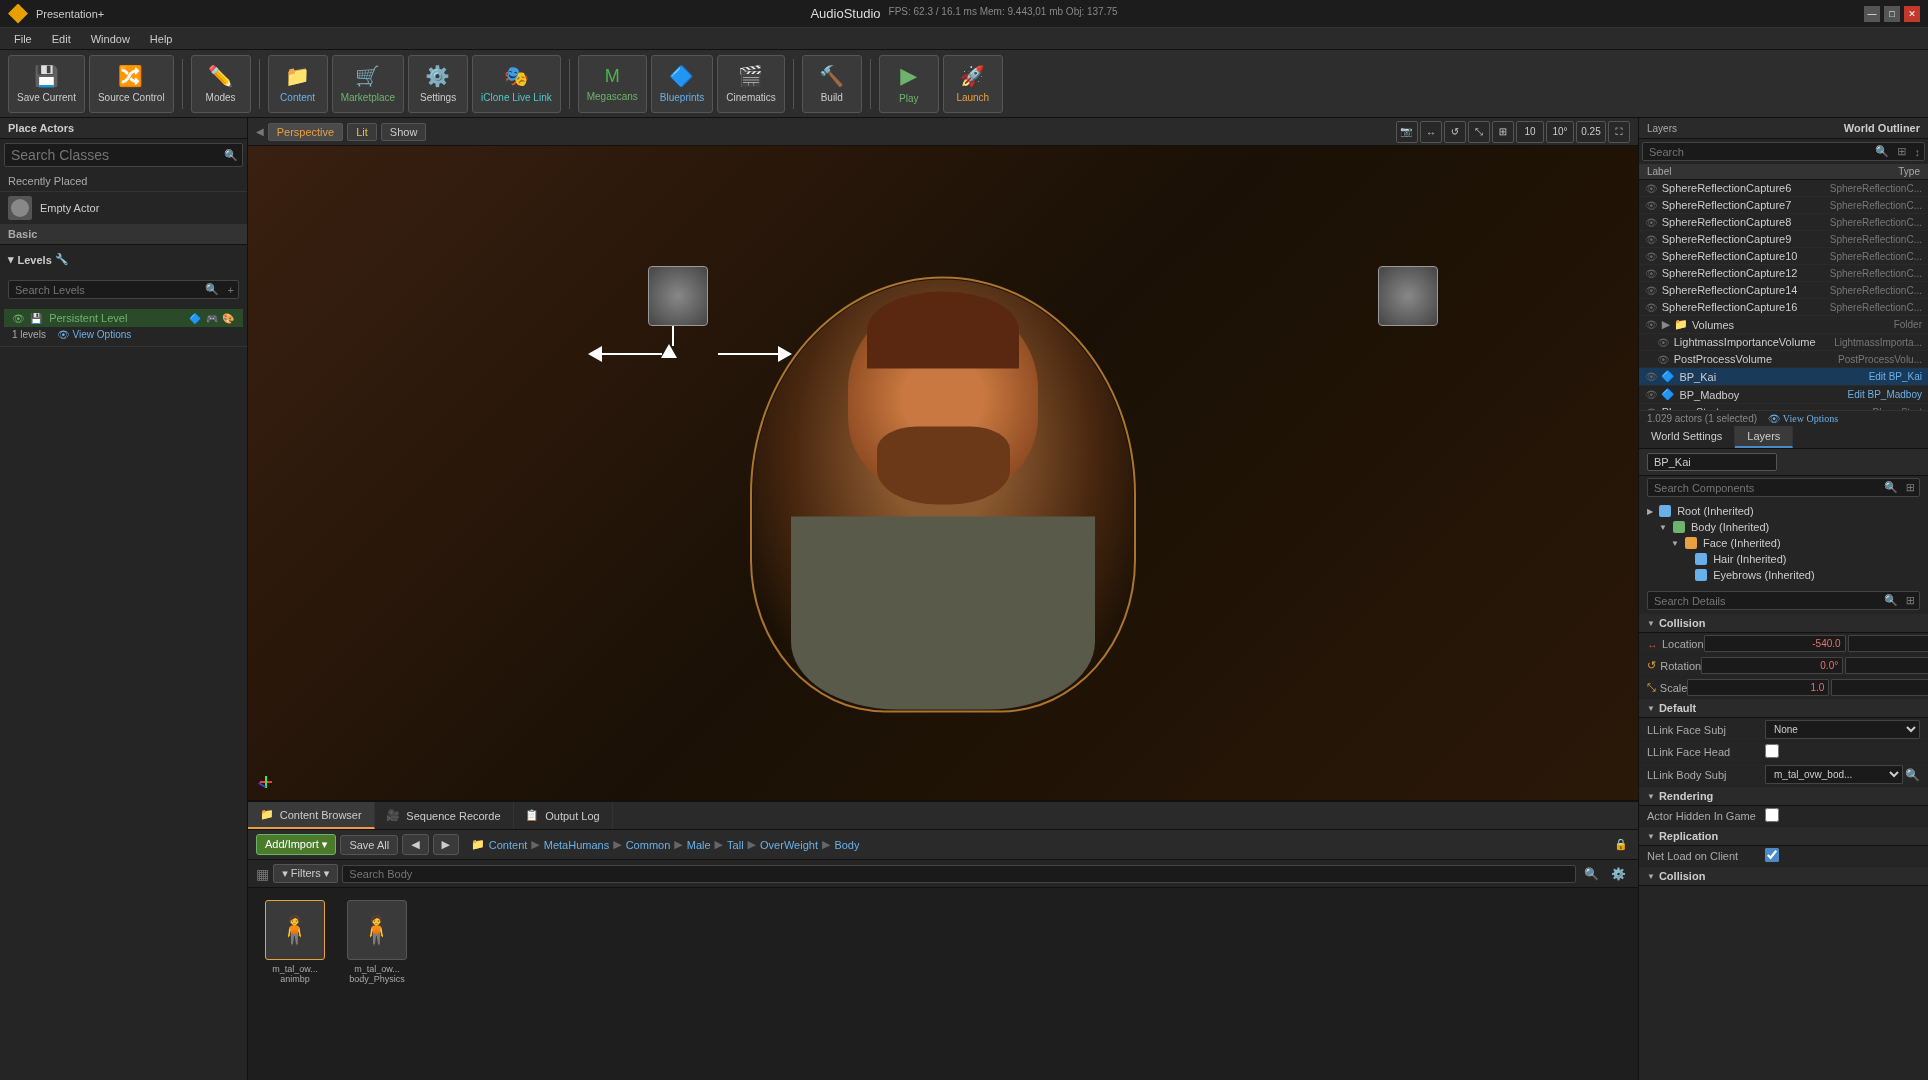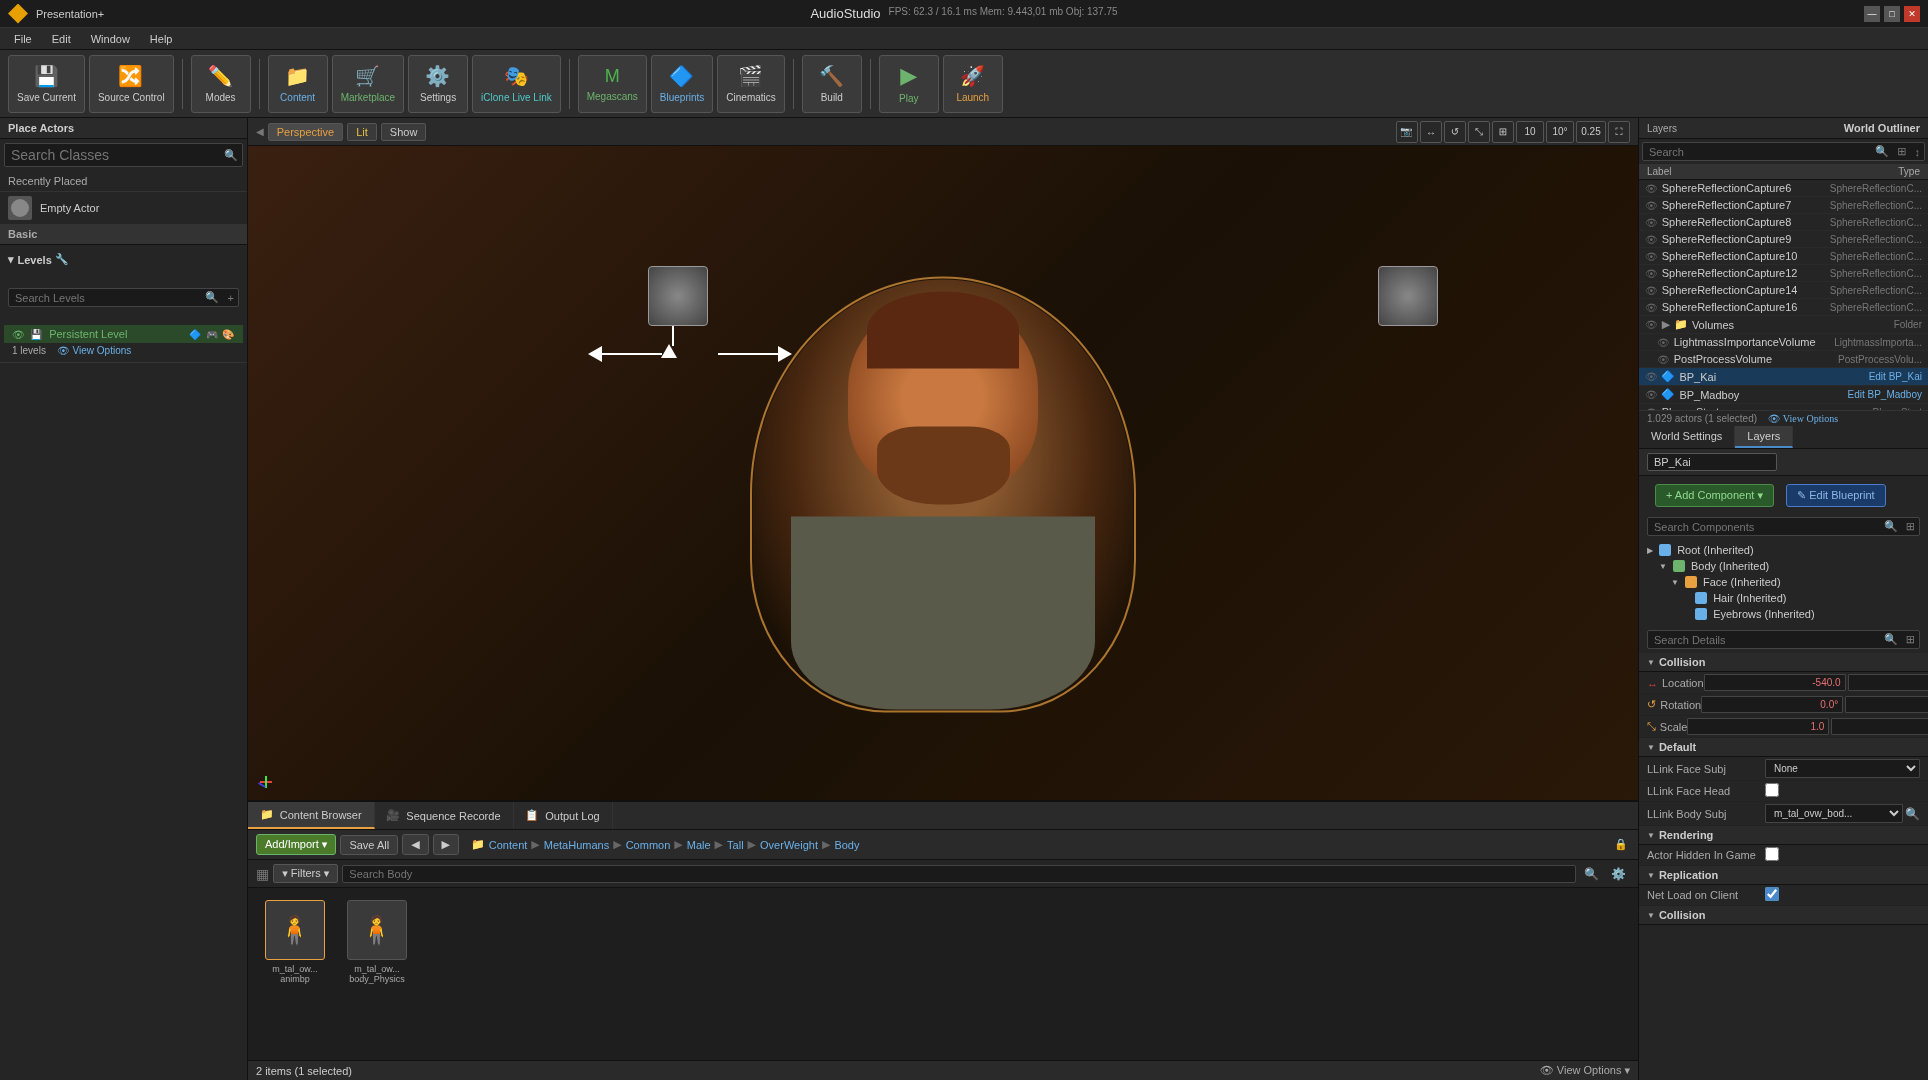--- a/index.html
+++ b/index.html
@@ -36,21 +36,21 @@
     #search-classes { display: flex; align-items: center; background: #1a1a1a; border: 1px solid #444; border-radius: 2px; margin: 4px; }
     #search-classes input { background: transparent; border: none; color: #ccc; padding: 3px 6px; width: 100%; font-size: 14px; outline: none; }
     .recently-placed { padding: 4px 8px; color: #aaa; font-size: 11px; border-bottom: 1px solid #333; }
     .empty-actor-row { display: flex; align-items: center; gap: 8px; padding: 4px 8px; }
     .empty-actor-icon { width: 24px; height: 24px; background: #555; border-radius: 2px; display: flex; align-items: center; justify-content: center; }
     .basic-header { padding: 4px 8px; background: #333; border-bottom: 1px solid #111; color: #aaa; font-weight: bold; }
 
     
     #levels-panel { padding: 4px; border-bottom: 1px solid #333; }
     .levels-header { display: flex; align-items: center; gap: 4px; padding: 4px; color: #ccc; font-weight: bold; }
-    .levels-search { display: flex; align-items: center; background: #1a1a1a; border: 1px solid #444; border-radius: 2px; margin: 18px 4px; }
+    .levels-search { display: flex; align-items: center; background: #1a1a1a; border: 1px solid #444; border-radius: 2px; margin: 10px 4px; }
     .levels-search input { background: transparent; border: none; color: #ccc; padding: 2px 6px; width: 100%; font-size: 11px; outline: none; }
     .persistent-level { display: flex; align-items: center; gap: 6px; padding: 3px 8px; background: #2a4a2a; color: #6db36d; }
     .level-count { font-size: 10px; color: #aaa; padding: 2px 8px; }
 
     
     #center-area { flex: 1; display: flex; flex-direction: column; }
     #viewport-header { display: flex; align-items: center; background: #2a2a2a; height: 28px; padding: 0 8px; gap: 4px; border-bottom: 1px solid #111; }
     .viewport-btn { padding: 2px 8px; background: #3a3a3a; border: 1px solid #555; border-radius: 2px; cursor: pointer; color: #ccc; font-size: 11px; }
     .viewport-btn.active { background: #4a4a4a; color: #e8a040; }
     #viewport { flex: 1; background: #1a1a1a; position: relative; overflow: hidden; }
@@ -408,26 +408,20 @@
           <span class="content-label">m_tal_ow...<br>animbp</span>
         </div>
         <div class="content-item">
           <div class="content-thumb">
             <span style="font-size:28px;">🧍</span>
           </div>
           <span class="content-label">m_tal_ow...<br>body_Physics</span>
         </div>
       </div>
 
-      <div id="bottom-statusbar">
-        <span>2 items (1 selected)</span>
-        <span style="color:#aaa;cursor:pointer;">
-          👁 <span>View Options</span> ▾
-        </span>
-      </div>
     </div>
   </div>
 
   <div id="right-panel">
 
     <div id="outliner-header">
       <div style="display:flex;align-items:flex-end;gap:4px;">
         <span style="color:#aaa;font-size:10px;">Layers</span>
       </div>
       <div style="display:flex;align-items:center;gap:4px;">
@@ -566,24 +560,20 @@
       </div>
       <div class="details-tab active">
         <span>Layers</span>
       </div>
     </div>
 
     <div id="details-actor-name">
       <input type="text" value="BP_Kai" style="">
     </div>
 
-    <div class="detail-section-actions">
-      <button class="add-component-btn">+ Add Component ▾</button>
-      <button class="edit-bp-btn">✎ Edit Blueprint</button>
-    </div>
 
     <div class="search-components">
       <input type="text" placeholder="Search Components" style="">
       <span style="padding:2px 4px;color:#777;">🔍</span>
       <span style="padding:2px 4px;color:#777;">⊞</span>
     </div>
 
     <div class="component-tree">
       <div class="comp-item">
         <span class="triangle">▶</span>

